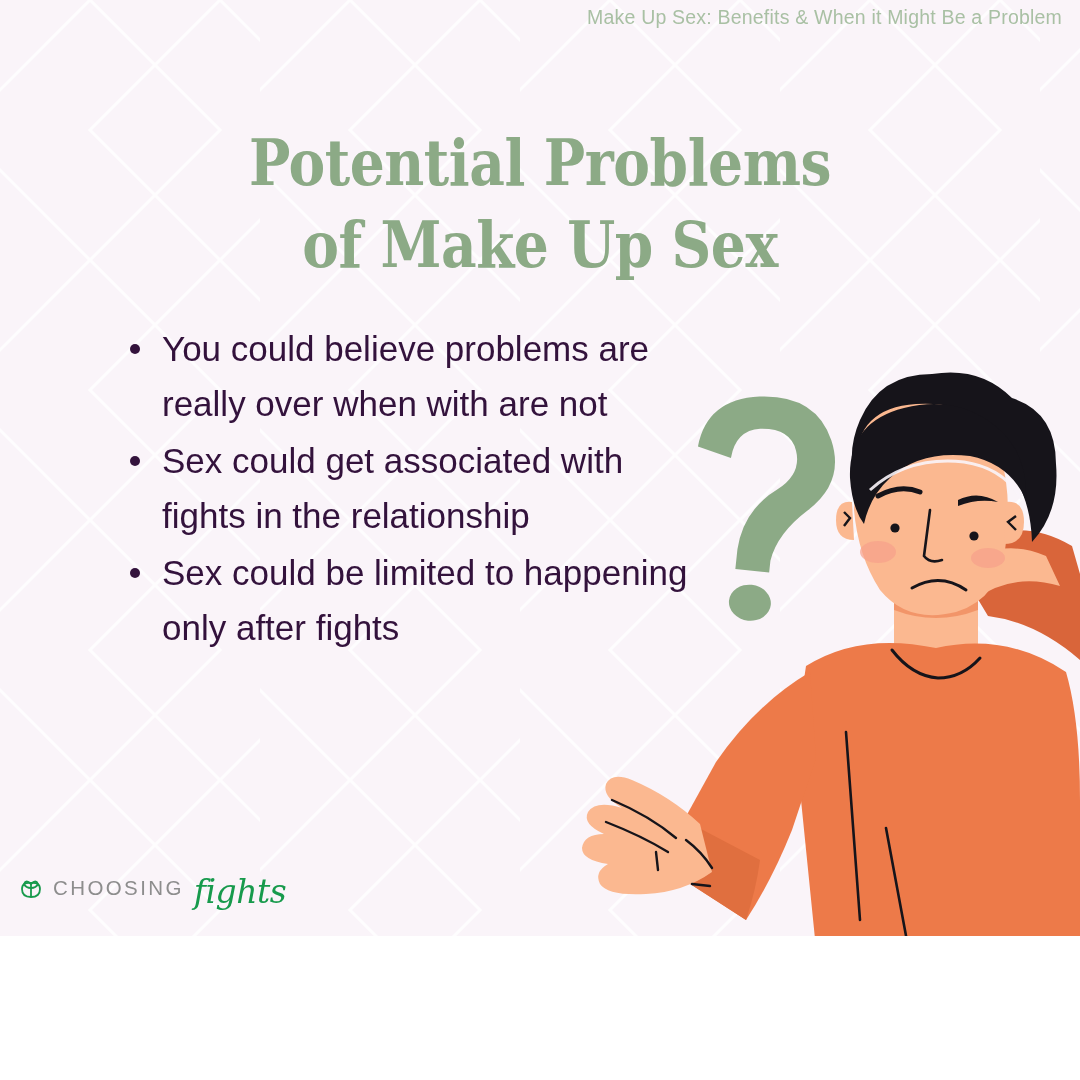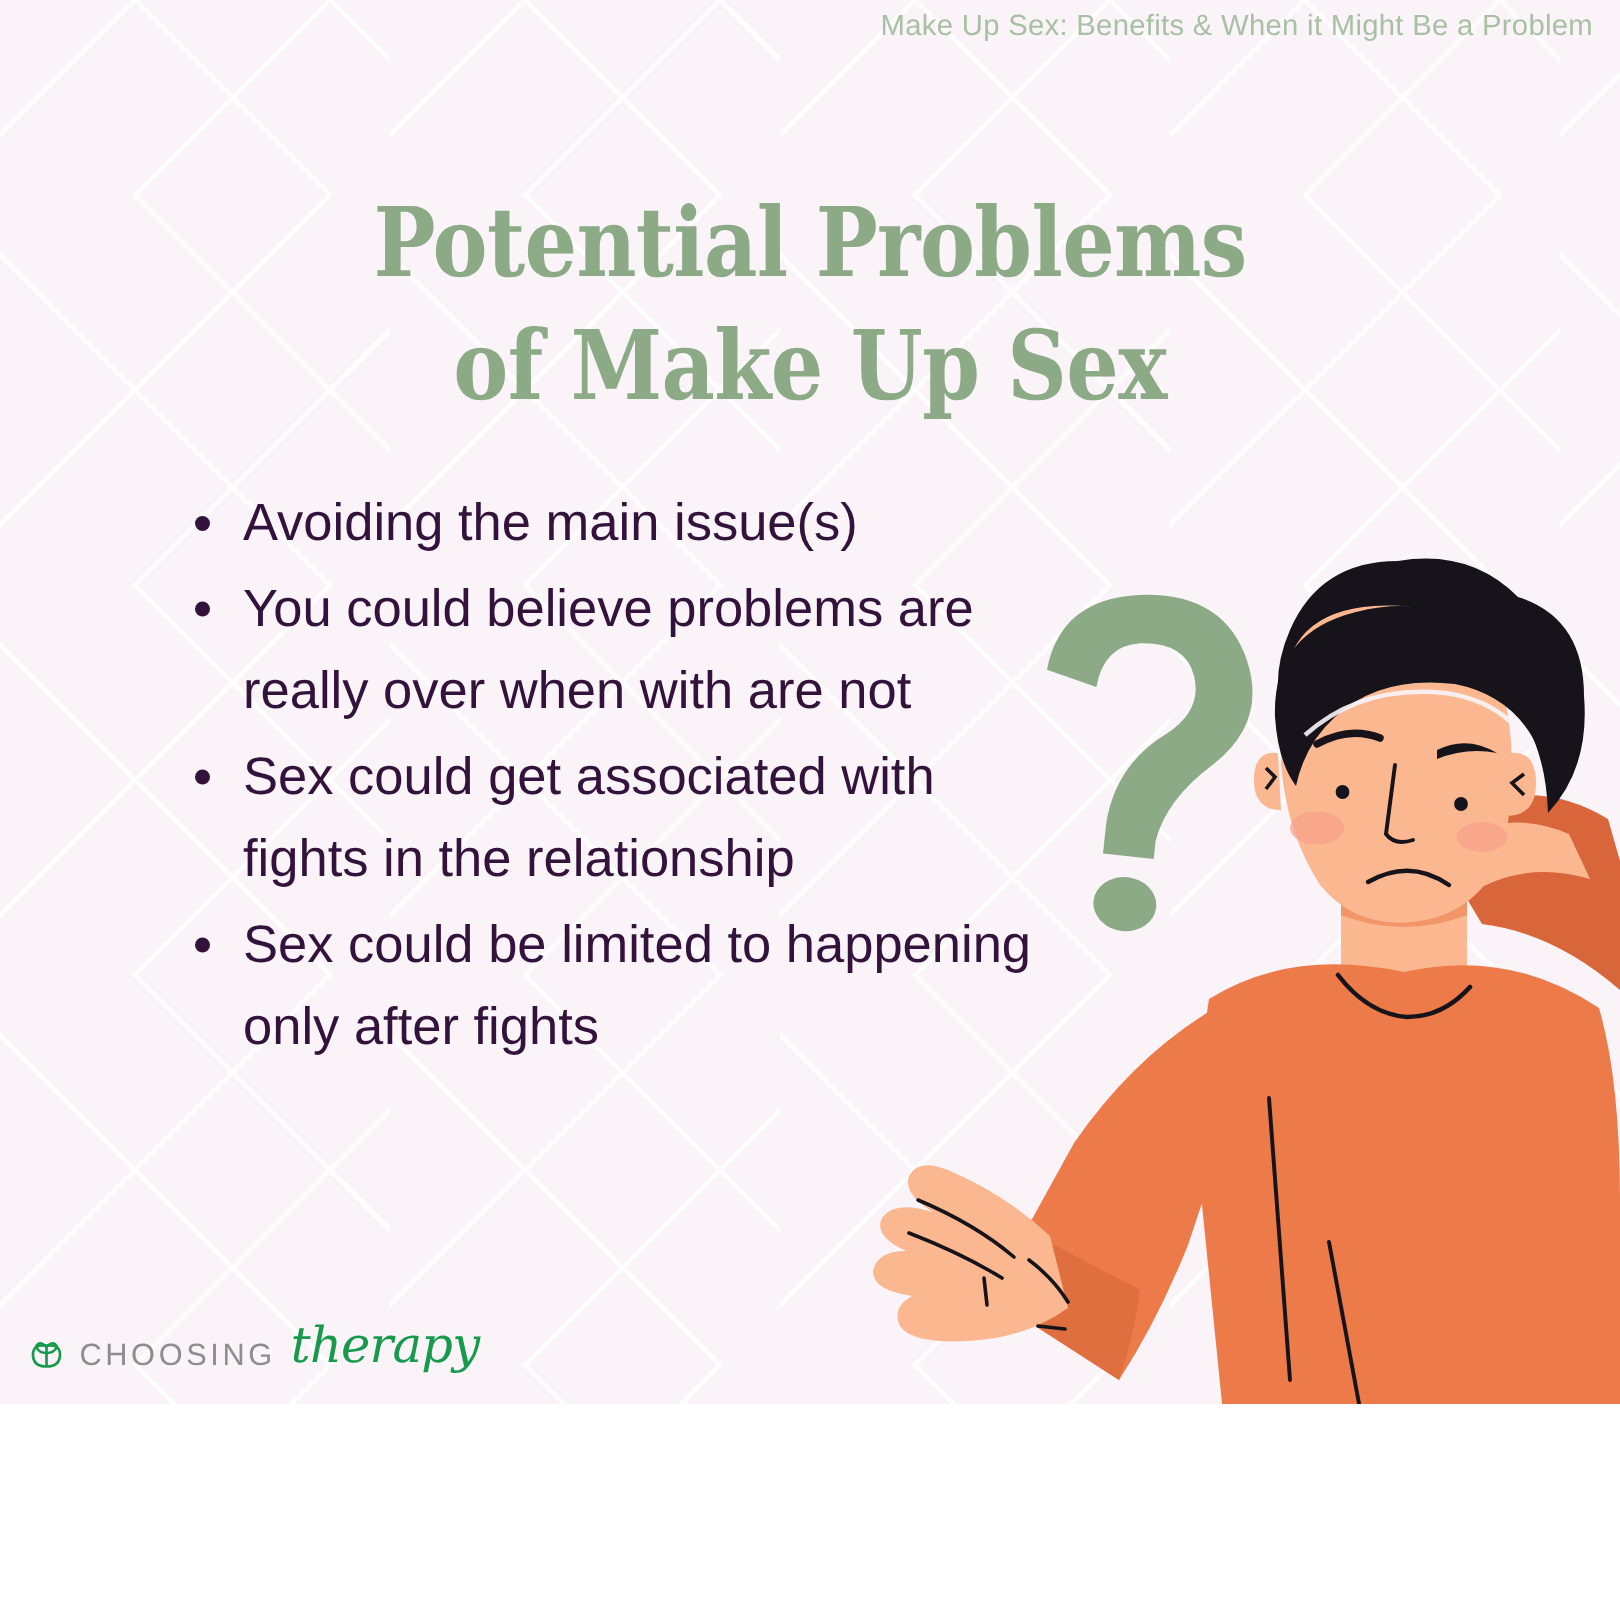--- a/index.html
+++ b/index.html
@@ -98,21 +98,21 @@
     width: 520px;
     height: 720px;
   }
 
   
   .logo {
     position: absolute;
     left: 18px;
     bottom: 20px;
     display: flex;
-    align-items: flex-end;
+    align-items: flex-start;
     height: 40px;
   }
   .logo-icon { width: 26px; height: 26px; margin-right: 9px; flex: none; }
   .logo-choosing {
     font-size: 20.5px;
     letter-spacing: 2.4px;
     color: #8d8d8d;
     font-family: "Liberation Sans", sans-serif;
   }
   .logo-therapy {
@@ -143,24 +143,20 @@
   </svg>
 
   <div class="header-line">Make Up Sex: Benefits &amp; When it Might Be a Problem</div>
 
   <div class="title">
     <span class="line">Potential Problems</span>
     <span class="line">of Make Up Sex</span>
   </div>
 
   <ul class="bullets">
-    <li>
-      <span class="dot"></span>
-      <span>Avoiding the main issue(s)</span>
-    </li>
     <li>
       <span class="dot"></span>
       <span>You could believe problems are really over when with are not</span>
     </li>
     <li>
       <span class="dot"></span>
       <span>Sex could get associated with fights in the relationship</span>
     </li>
     <li>
       <span class="dot"></span>
@@ -259,16 +255,16 @@
 
   <div class="logo">
     <svg class="logo-icon" viewBox="0 0 26 26">
       <g fill="none" stroke="#179a4c" stroke-width="1.8">
         <path d="M13 7 Q4 6 4 13 Q4 21 13 21 Q22 21 22 13 Q22 6 13 7 Z"></path>
         <path d="M13 7 L13 21"></path>
         <path d="M13 8 Q8 3 6 8 Q8 12 13 12 Q18 12 20 8 Q18 3 13 8 Z"></path>
       </g>
     </svg>
     <span class="logo-choosing">CHOOSING</span>
-    <span class="logo-therapy">therapy</span>
+    <span class="logo-therapy">fights</span>
   </div>
 
 </div>
 
 </body></html>

